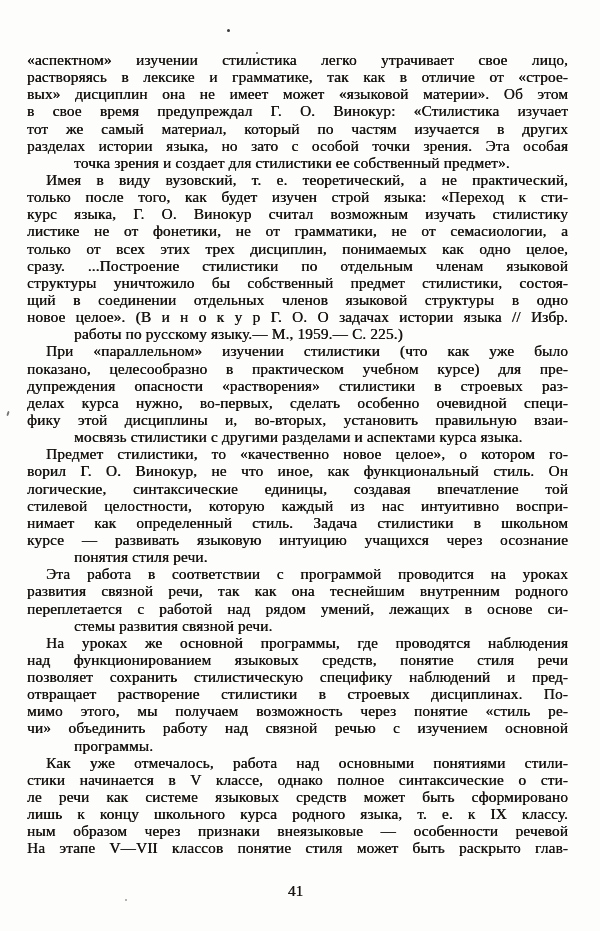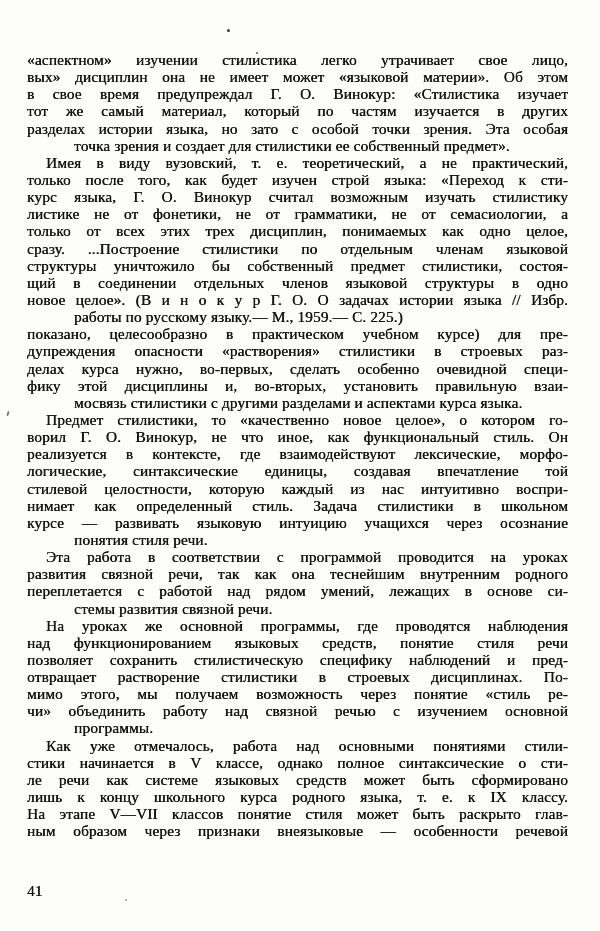--- a/index.html
+++ b/index.html
@@ -39,21 +39,21 @@
   }
   .line.pe {
     text-align-last: left;
     margin-left: 47px;
   }
   .page-number {
     position: absolute;
     left: 27px;
     top: 882px;
     width: 537px;
-    text-align: left;
+    text-align: center;
     font-size: 15.3px;
     text-shadow: 0.35px 0 0 currentColor;
   }
   
   .speck {
     position: absolute;
     background: #3a3a3a;
     border-radius: 50%;
   }
   .speck.s1 { left: 227px; top: 29px;  width: 3px; height: 3px; }
@@ -65,61 +65,62 @@
 <body>
 
 <div class="page">
   <div class="speck s1"></div>
   <div class="speck s2"></div>
   <div class="speck s3"></div>
   <div class="speck s4"></div>
 
   <div class="text-block">
       <div class="line">«аспектном» изучении стилистика легко утрачивает свое лицо,</div>
+      <div class="line">растворяясь в лексике и грамматике, так как в отличие от «строе-</div>
       <div class="line">вых» дисциплин она не имеет может «языковой материи». Об этом</div>
       <div class="line">в свое время предупреждал Г. О. Винокур: «Стилистика изучает</div>
       <div class="line">тот же самый материал, который по частям изучается в других</div>
       <div class="line">разделах истории языка, но зато с особой точки зрения. Эта особая</div>
       <div class="line pe">точка зрения и создает для стилистики ее собственный предмет».</div>
       <div class="line ind">Имея в виду вузовский, т. е. теоретический, а не практический,</div>
       <div class="line">только после того, как будет изучен строй языка: «Переход к сти-</div>
       <div class="line">курс языка, Г. О. Винокур считал возможным изучать стилистику</div>
       <div class="line">листике не от фонетики, не от грамматики, не от семасиологии, а</div>
       <div class="line">только от всех этих трех дисциплин, понимаемых как одно целое,</div>
       <div class="line">сразу. ...Построение стилистики по отдельным членам языковой</div>
       <div class="line">структуры уничтожило бы собственный предмет стилистики, состоя-</div>
       <div class="line">щий в соединении отдельных членов языковой структуры в одно</div>
       <div class="line">новое целое». (В и н о к у р Г. О. О задачах истории языка // Избр.</div>
       <div class="line pe">работы по русскому языку.— М., 1959.— С. 225.)</div>
+      <div class="line ind">При «параллельном» изучении стилистики (что как уже было</div>
       <div class="line">показано, целесообразно в практическом учебном курсе) для пре-</div>
       <div class="line">дупреждения опасности «растворения» стилистики в строевых раз-</div>
       <div class="line">делах курса нужно, во-первых, сделать особенно очевидной специ-</div>
       <div class="line">фику этой дисциплины и, во-вторых, установить правильную взаи-</div>
       <div class="line pe">мосвязь стилистики с другими разделами и аспектами курса языка.</div>
       <div class="line ind">Предмет стилистики, то «качественно новое целое», о котором го-</div>
       <div class="line">ворил Г. О. Винокур, не что иное, как функциональный стиль. Он</div>
-      <div class="line">реализуется в контексте, где взаимодействуют лексические, морфо-</div>
       <div class="line">логические, синтаксические единицы, создавая впечатление той</div>
       <div class="line">стилевой целостности, которую каждый из нас интуитивно воспри-</div>
       <div class="line">нимает как определенный стиль. Задача стилистики в школьном</div>
       <div class="line">курсе — развивать языковую интуицию учащихся через осознание</div>
       <div class="line pe">понятия стиля речи.</div>
       <div class="line ind">Эта работа в соответствии с программой проводится на уроках</div>
       <div class="line">развития связной речи, так как она теснейшим внутренним родного</div>
       <div class="line">переплетается с работой над рядом умений, лежащих в основе си-</div>
       <div class="line pe">стемы развития связной речи.</div>
       <div class="line ind">На уроках же основной программы, где проводятся наблюдения</div>
       <div class="line">над функционированием языковых средств, понятие стиля речи</div>
       <div class="line">позволяет сохранить стилистическую специфику наблюдений и пред-</div>
       <div class="line">отвращает растворение стилистики в строевых дисциплинах. По-</div>
       <div class="line">мимо этого, мы получаем возможность через понятие «стиль ре-</div>
       <div class="line">чи» объединить работу над связной речью с изучением основной</div>
       <div class="line pe">программы.</div>
       <div class="line ind">Как уже отмечалось, работа над основными понятиями стили-</div>
       <div class="line">стики начинается в V классе, однако полное синтаксические о сти-</div>
       <div class="line">ле речи как системе языковых средств может быть сформировано</div>
       <div class="line">лишь к концу школьного курса родного языка, т. е. к IX классу.</div>
+      <div class="line">ным образом через признаки внеязыковые — особенности речевой</div>
       <div class="line">На этапе V—VII классов понятие стиля может быть раскрыто глав-</div>
-      <div class="line">ным образом через признаки внеязыковые — особенности речевой</div>
     </div>
 
   <div class="page-number">41</div>
 </div>
 
 </body></html>

